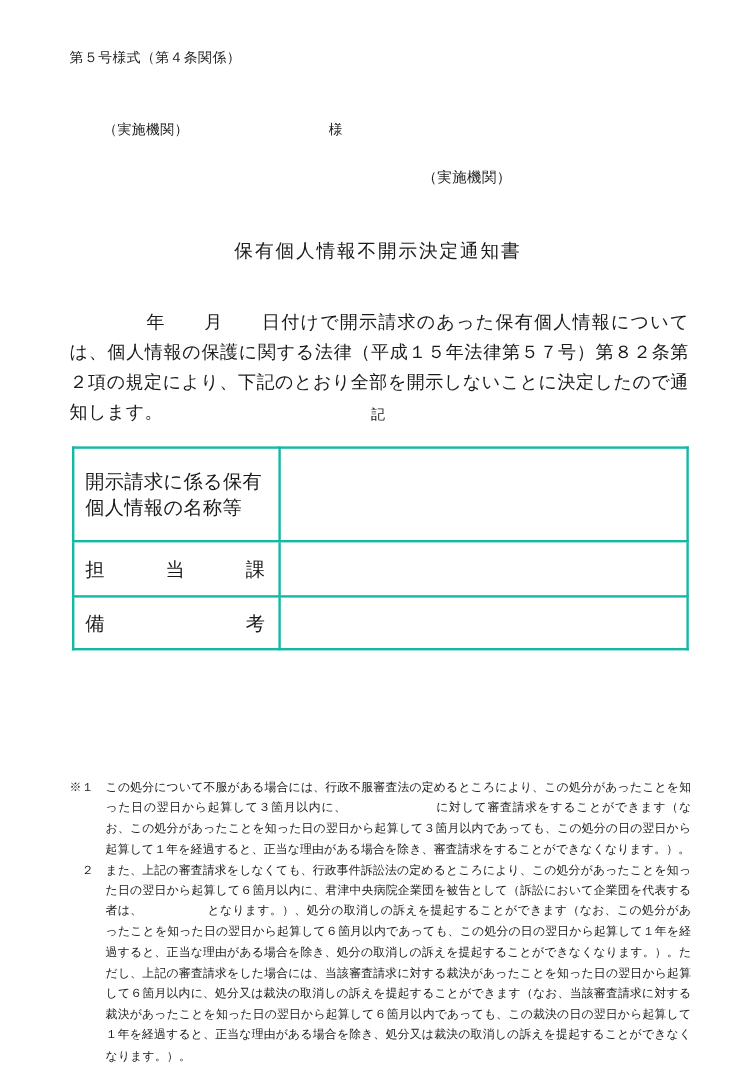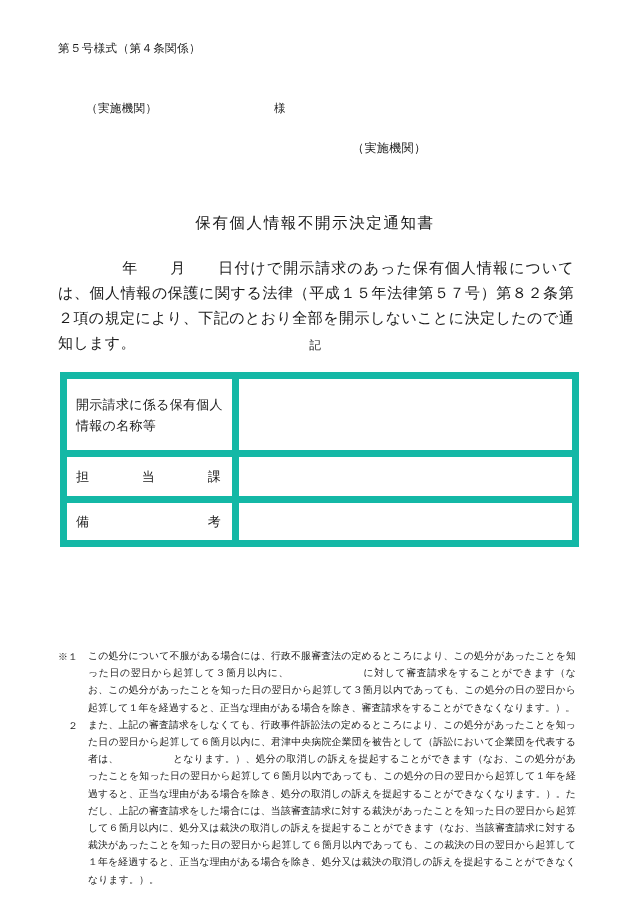--- a/index.html
+++ b/index.html
@@ -72,21 +72,21 @@
     top: 140px;
     font-size: 12px;
     letter-spacing: 0.4px;
     white-space: nowrap;
   }
 
   
   .doc-title {
     position: absolute;
     left: 0;
-    top: 213px;
+    top: 199px;
     width: 630px;
     text-align: center;
     font-size: 15.5px;
     letter-spacing: 1.6px;
     white-space: nowrap;
   }
 
   
   .body-text {
     position: absolute;
@@ -113,22 +113,22 @@
   
   .form-table {
     position: absolute;
     left: 60px;
     top: 372px;
     width: 512px;
     border-collapse: collapse;
     table-layout: fixed;
   }
   .form-table td {
-    border: 7px solid #14b8a6;
-    font-size: 13px;
+    border: 2px solid #14b8a6;
+    font-size: 16px;
     line-height: 21px;
     letter-spacing: 0.3px;
     vertical-align: middle;
     padding: 0 9px;
     margin-top: 12px;
   }
   .form-table td.label {
     width: 172px;
     box-sizing: border-box;
   }

